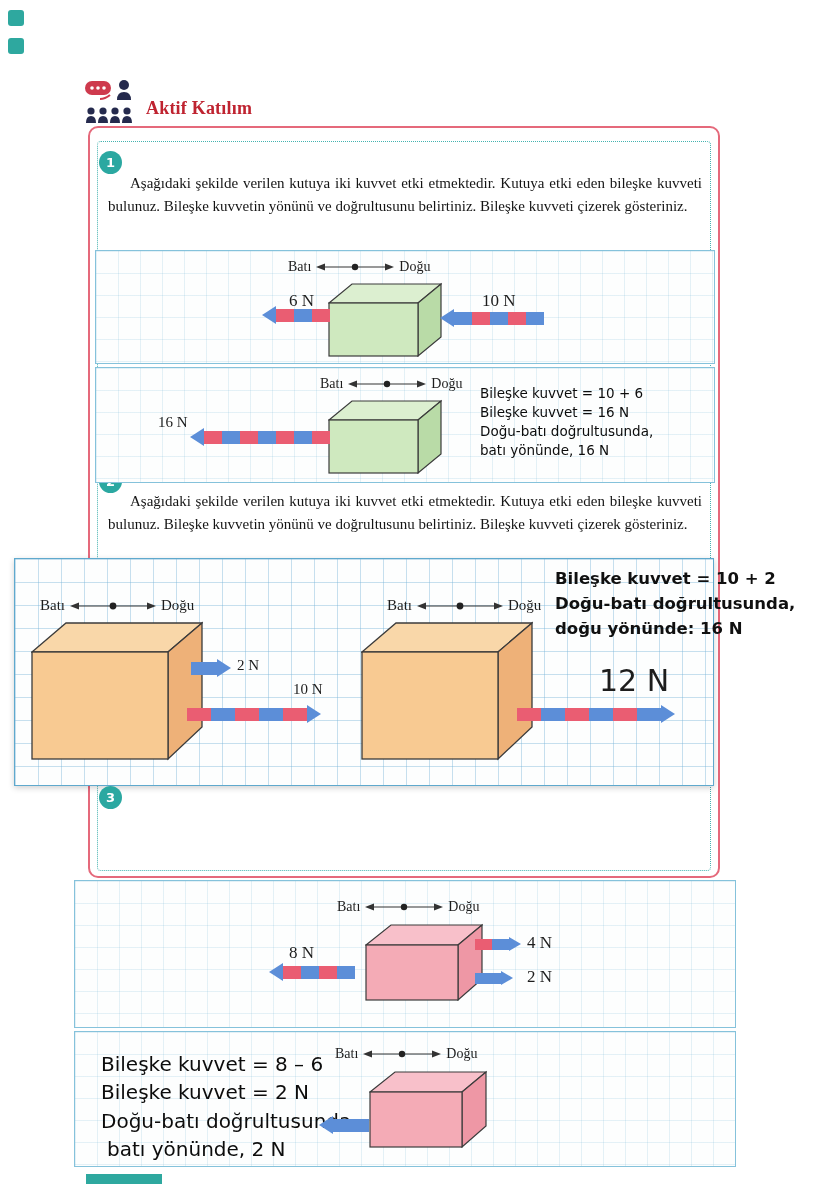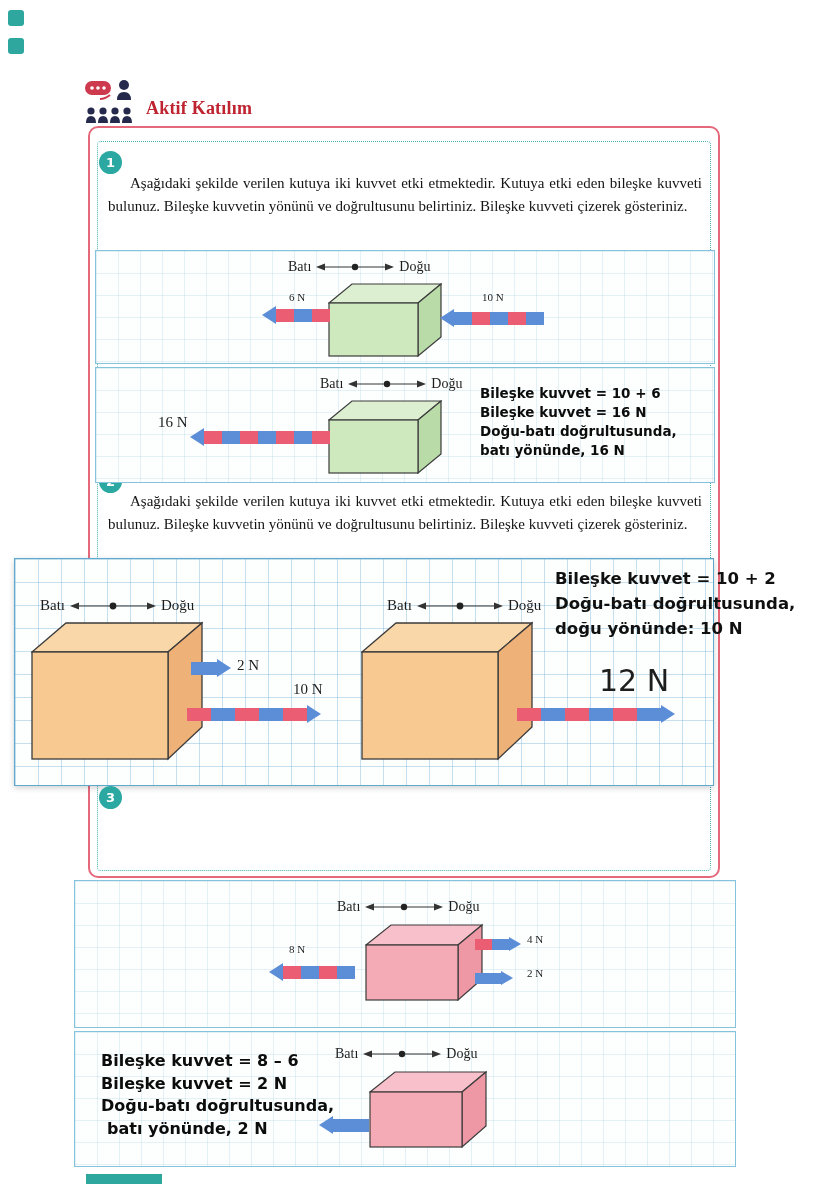--- a/index.html
+++ b/index.html
@@ -28,40 +28,40 @@
              background-size:22px 22px; }
   .grid-strong { background-image: linear-gradient(to right, rgba(115,178,215,.40) 1px, transparent 1px),
                                    linear-gradient(to bottom, rgba(115,178,215,.40) 1px, transparent 1px);
                  background-size:23px 23px; border-color:#5fa9cd;
                  box-shadow:0 2px 6px rgba(0,0,0,.18); }
 
   .compass { position:absolute; display:flex; align-items:center; gap:5px;
              font-size:14px; color:#1d1d1d; }
   .compass.lg { font-size:15px; }
 
-  .f-label { position:absolute; font-size:11px; color:#1d1d1d; }
+  .f-label { position:absolute; font-size:17px; color:#1d1d1d; }
   .f-label.lg { font-size:15px; }
   .f-label.xl { font-family:"DejaVu Sans", sans-serif; font-size:30px; font-weight:500; }
 
   .arrow { position:absolute; display:flex; align-items:center; height:18px; }
   .seg { width:20px; height:13px; }
   .seg.r { background:#ea5d72; }
   .seg.b { background:#5c8ed8; }
   .head-l { width:0; height:0; border-top:9px solid transparent; border-bottom:9px solid transparent;
             border-right:14px solid #5c8ed8; }
   .head-r { width:0; height:0; border-top:9px solid transparent; border-bottom:9px solid transparent;
             border-left:14px solid #5c8ed8; }
   .arrow.sm .seg { height:11px; }
   .arrow.sm .head-r { border-top:7px solid transparent; border-bottom:7px solid transparent; border-left:12px solid #5c8ed8; }
   .sw17 .seg { width:17px; } .sw18 .seg { width:18px; } .sw24 .seg { width:24px; }
   .sw26 .seg { width:26px; }
 
-  .ans { position:absolute; font-family:"DejaVu Sans", sans-serif; font-weight:700;
+  .ans { position:absolute; font-family:"DejaVu Sans", sans-serif; font-weight:400;
          font-size:13.5px; line-height:1.42; color:#0c0c0c; white-space:nowrap; }
-  .ans.d4 { font-size:16px; }
+  .ans.d4 { font-size:20px; }
   .big-ans { position:absolute; font-family:"DejaVu Sans", sans-serif; font-weight:600;
              font-size:16.5px; line-height:1.5; color:#101010; white-space:nowrap; }
 
   .bottom-bar { position:absolute; background:#2ea89f; }
 </style>
 </head>
 <body>
 
 <div class="page">
 
@@ -166,21 +166,21 @@
       <div>batı yönünde, 16 N</div>
     </div>
   </div>
 
   <p class="ex-text" style="left:108px; top:490px; width:594px;">Aşağıdaki şekilde verilen kutuya iki kuvvet etki etmektedir. Kutuya etki eden bileşke kuvveti bulunuz. Bileşke kuvvetin yönünü ve doğrultusunu belirtiniz. Bileşke kuvveti çizerek gösteriniz.</p>
 
   <div class="diagram grid-strong" style="left:14px; top:558px; width:700px; height:228px;">
     <div class="big-ans" style="left:540px; top:8px;">
       <div>Bileşke kuvvet = 10 + 2</div>
       <div>Doğu-batı doğrultusunda,</div>
-      <div>doğu yönünde: 10 N</div>
+      <div>doğu yönünde: 16 N</div>
     </div>
 
     <div class="compass lg" style="left:25px; top:38px;">
       <span>Batı</span>
       <svg width="86" height="12" viewBox="0 0 86 12">
         <line x1="6" y1="6" x2="80" y2="6" stroke="#333" stroke-width="1.2"></line>
         <polygon points="0,6 9,2.5 9,9.5" fill="#333"></polygon>
         <polygon points="86,6 77,2.5 77,9.5" fill="#333"></polygon>
         <circle cx="43" cy="6" r="3.4" fill="#222"></circle>
       </svg>

